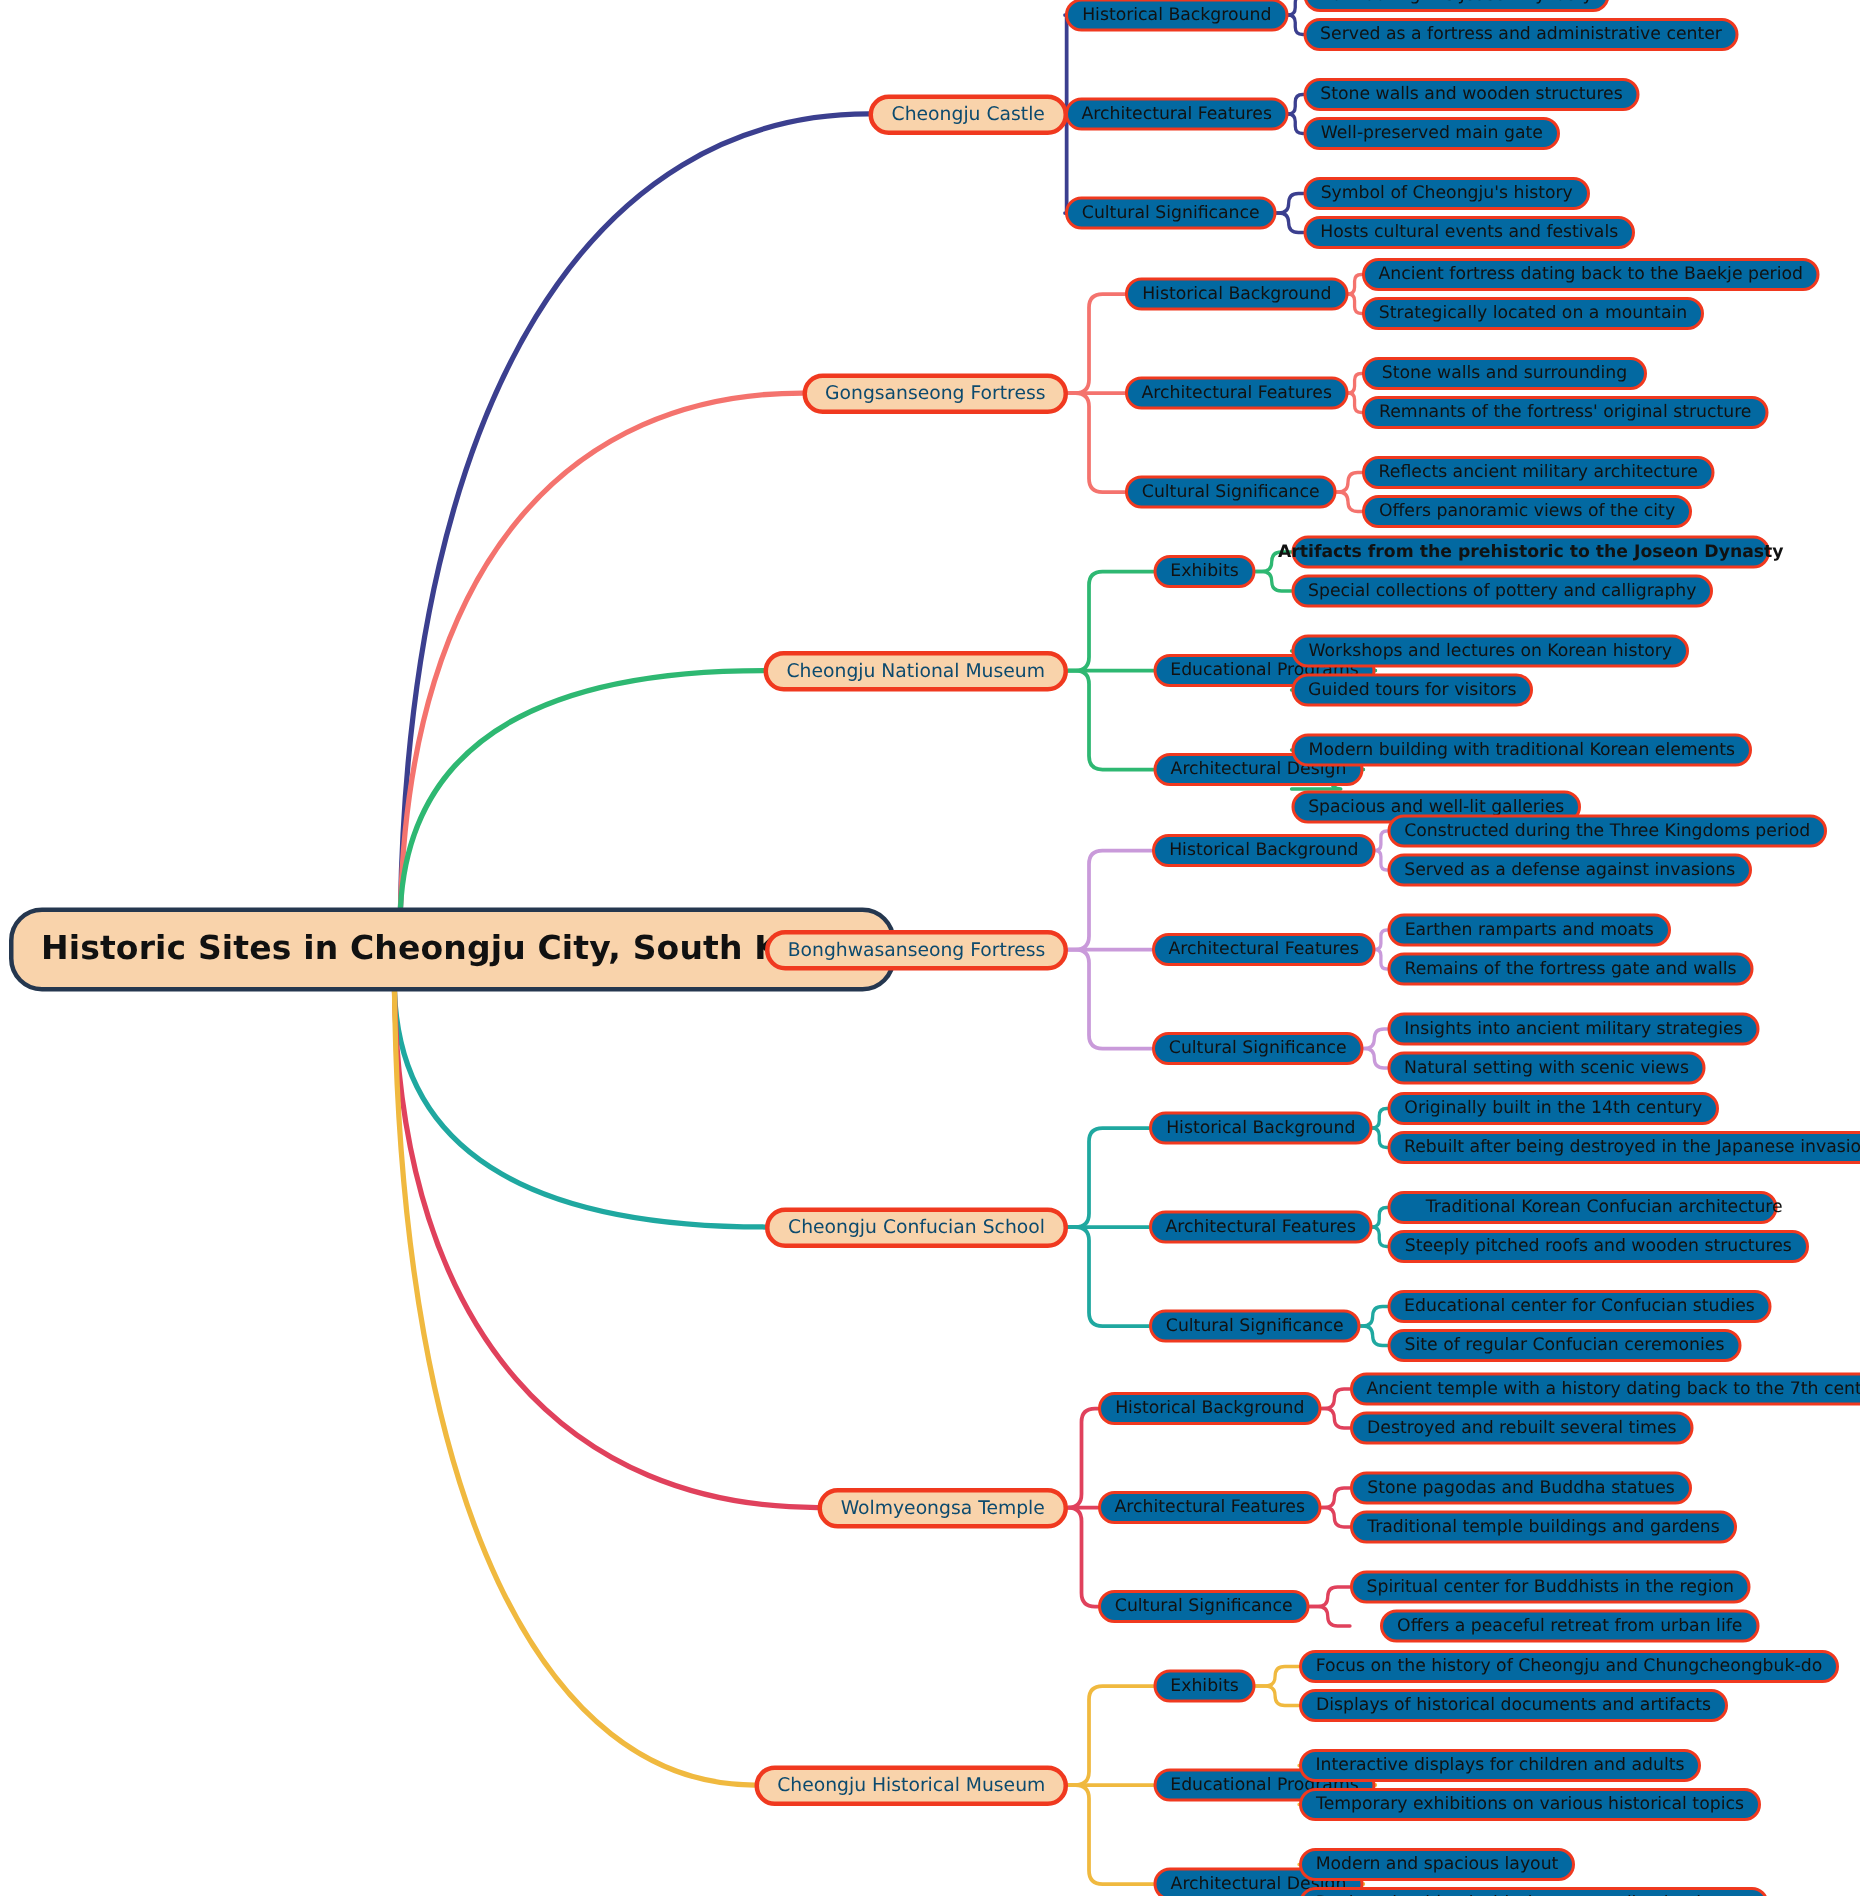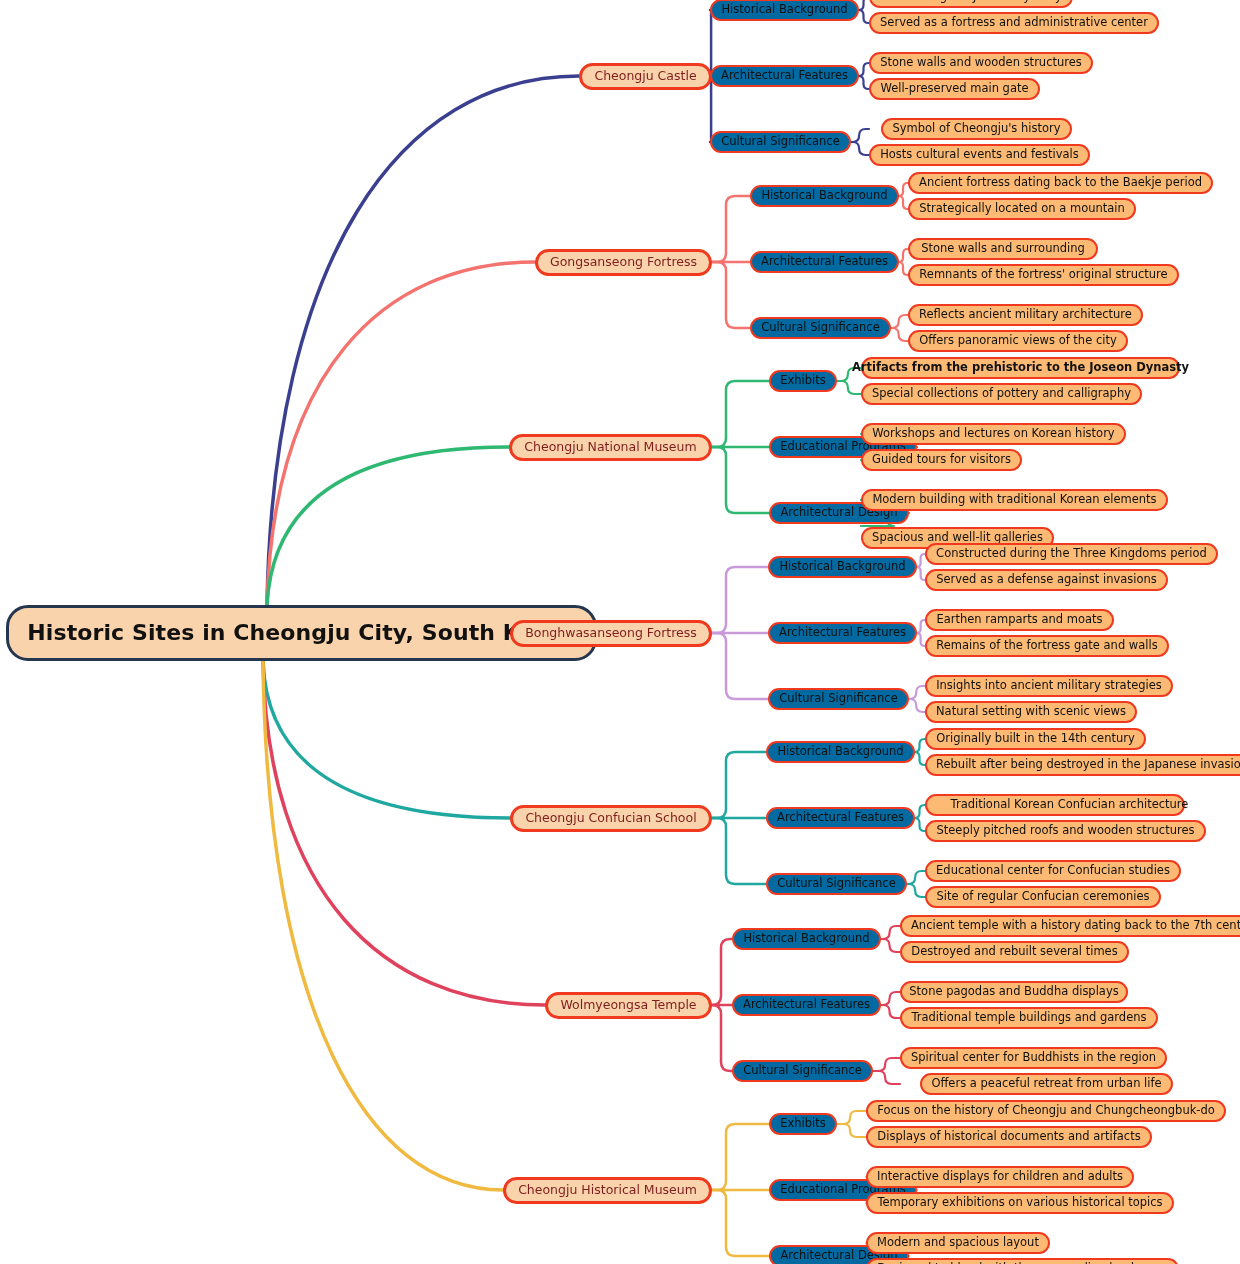--- a/index.html
+++ b/index.html
@@ -47,37 +47,37 @@
     padding: 0 18px;
     height: 56px;
     letter-spacing: 0.1px;
   }
   
   .node-branch {
     background: #f9d3ab;
     border: 3px solid #f0391f;
     border-radius: 14px;
     font-size: 12.5px;
-    color: #7f1d1d;
+    color: #0c4a6e;
     padding: 0 12px;
     height: 27px;
   }
   
   .node-cat {
     background: #0369a1;
     border: 2px solid #f0391f;
     border-radius: 11px;
     font-size: 11.5px;
     color: #111111;
     padding: 0 9px;
     height: 22px;
   }
   
   .node-leaf {
-    background: #fdba74;
+    background: #0369a1;
     border: 2px solid #f0391f;
     border-radius: 11px;
     font-size: 11.5px;
     color: #111111;
     padding: 0 9px;
     height: 22px;
   }
 </style>
 </head>
 <body>
@@ -158,21 +158,21 @@
   <div id="nodes">
       <div class="node node-root" style="width: 591px; left: 6px; top: 605px;">Historic Sites in Cheongju City, South Korea</div>
       <div class="node node-branch" style="width: 133px; top: 62.5px; left: 579px;">Cheongju Castle</div>
       <div class="node node-cat" style="width: 149px; top: -1px; left: 710px;">Historical Background</div>
       <div class="node node-leaf" style="width: 204px; top: -14px; left: 869px;">Built during the Joseon Dynasty</div>
       <div class="node node-leaf" style="width: 290px; top: 12px; left: 869px;">Served as a fortress and administrative center</div>
       <div class="node node-cat" style="width: 149px; top: 65px; left: 710px;">Architectural Features</div>
       <div class="node node-leaf" style="width: 224px; top: 52px; left: 869px;">Stone walls and wooden structures</div>
       <div class="node node-leaf" style="width: 171px; top: 78px; left: 869px;">Well-preserved main gate</div>
       <div class="node node-cat" style="width: 141px; top: 131px; left: 710px;">Cultural Significance</div>
-      <div class="node node-leaf" style="width: 191px; top: 118px; left: 869px; margin-left: 12px;">Symbol of Cheongju's history</div>
+      <div class="node node-leaf" style="width: 191px; top: 118px; left: 869px;">Symbol of Cheongju's history</div>
       <div class="node node-leaf" style="width: 221px; top: 144px; left: 869px;">Hosts cultural events and festivals</div>
       <div class="node node-branch" style="width: 177px; top: 248.5px; left: 535px;">Gongsanseong Fortress</div>
       <div class="node node-cat" style="width: 149px; top: 185px; left: 750px;">Historical Background</div>
       <div class="node node-leaf" style="width: 305px; top: 172px; left: 908px;">Ancient fortress dating back to the Baekje period</div>
       <div class="node node-leaf" style="width: 228px; top: 198px; left: 908px;">Strategically located on a mountain</div>
       <div class="node node-cat" style="width: 149px; top: 251px; left: 750px;">Architectural Features</div>
       <div class="node node-leaf" style="width: 190px; top: 238px; left: 908px;">Stone walls and surrounding</div>
       <div class="node node-leaf" style="width: 271px; top: 264px; left: 908px;">Remnants of the fortress' original structure</div>
       <div class="node node-cat" style="width: 141px; top: 317px; left: 750px;">Cultural Significance</div>
       <div class="node node-leaf" style="width: 235px; top: 304px; left: 908px;">Reflects ancient military architecture</div>
@@ -205,21 +205,21 @@
       <div class="node node-leaf" style="width: 260px; top: 794px; left: 925px; padding-left: 38px;">Traditional Korean Confucian architecture</div>
       <div class="node node-leaf" style="width: 281px; top: 820px; left: 925px;">Steeply pitched roofs and wooden structures</div>
       <div class="node node-cat" style="width: 141px; top: 873px; left: 766px;">Cultural Significance</div>
       <div class="node node-leaf" style="width: 256px; top: 860px; left: 925px;">Educational center for Confucian studies</div>
       <div class="node node-leaf" style="width: 236px; top: 886px; left: 925px;">Site of regular Confucian ceremonies</div>
       <div class="node node-branch" style="width: 167px; top: 991.5px; left: 545px;">Wolmyeongsa Temple</div>
       <div class="node node-cat" style="width: 149px; top: 928px; left: 732px;">Historical Background</div>
       <div class="node node-leaf" style="width: 371px; top: 915px; left: 900px;">Ancient temple with a history dating back to the 7th century</div>
       <div class="node node-leaf" style="width: 229px; top: 941px; left: 900px;">Destroyed and rebuilt several times</div>
       <div class="node node-cat" style="width: 149px; top: 994px; left: 732px;">Architectural Features</div>
-      <div class="node node-leaf" style="width: 228px; top: 981px; left: 900px;">Stone pagodas and Buddha displays</div>
+      <div class="node node-leaf" style="width: 228px; top: 981px; left: 900px;">Stone pagodas and Buddha statues</div>
       <div class="node node-leaf" style="width: 258px; top: 1007px; left: 900px;">Traditional temple buildings and gardens</div>
       <div class="node node-cat" style="width: 141px; top: 1060px; left: 732px;">Cultural Significance</div>
       <div class="node node-leaf" style="width: 267px; top: 1047px; left: 900px;">Spiritual center for Buddhists in the region</div>
       <div class="node node-leaf" style="width: 253px; top: 1073px; left: 900px; margin-left: 20px;">Offers a peaceful retreat from urban life</div>
       <div class="node node-branch" style="width: 209px; top: 1176.5px; left: 503px;">Cheongju Historical Museum</div>
       <div class="node node-cat" style="width: 68px; top: 1113px; left: 769px;">Exhibits</div>
       <div class="node node-leaf" style="width: 360px; top: 1100px; left: 866px;">Focus on the history of Cheongju and Chungcheongbuk-do</div>
       <div class="node node-leaf" style="width: 286px; top: 1126px; left: 866px;">Displays of historical documents and artifacts</div>
       <div class="node node-cat" style="width: 148px; top: 1179px; left: 769px;">Educational Programs</div>
       <div class="node node-leaf" style="width: 268px; top: 1166px; left: 866px;">Interactive displays for children and adults</div>

